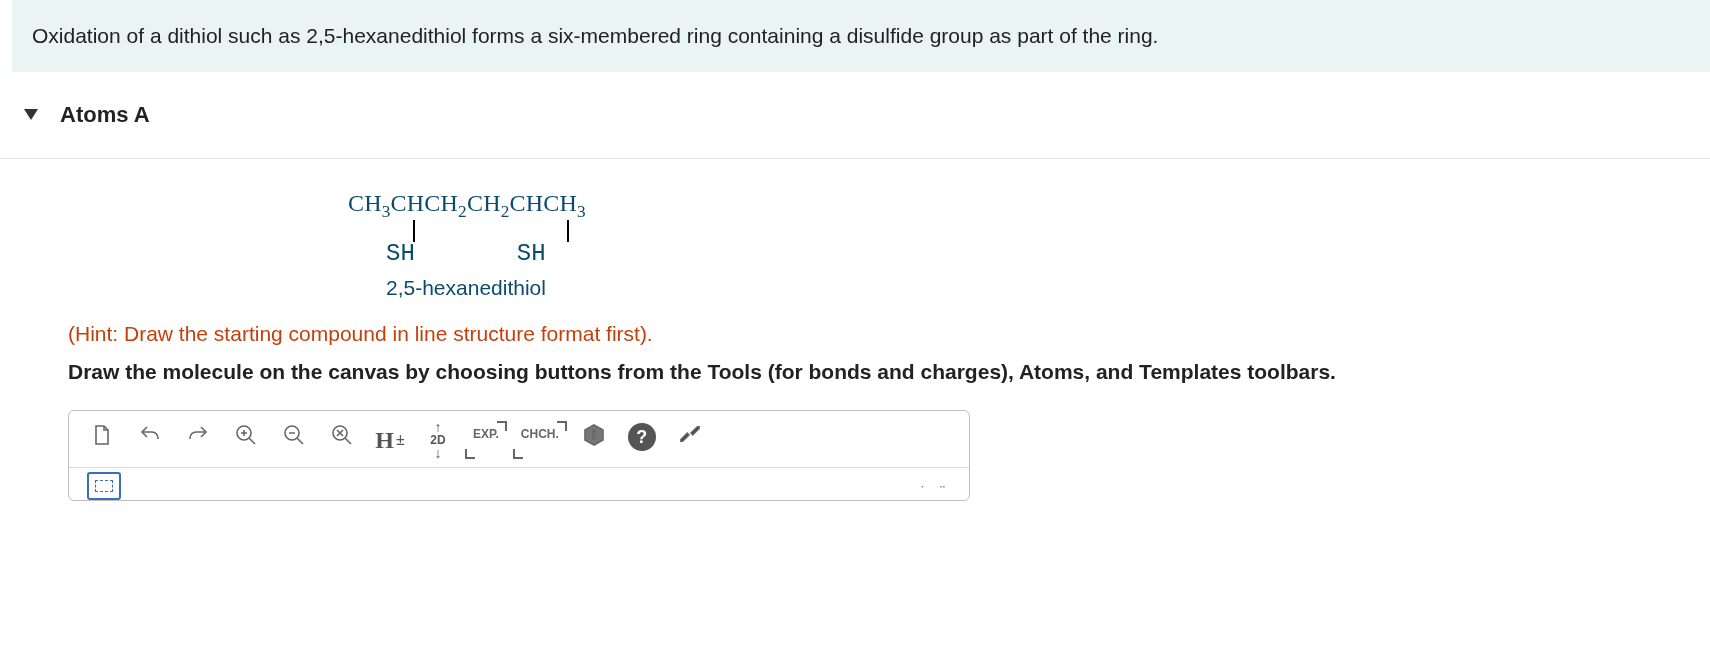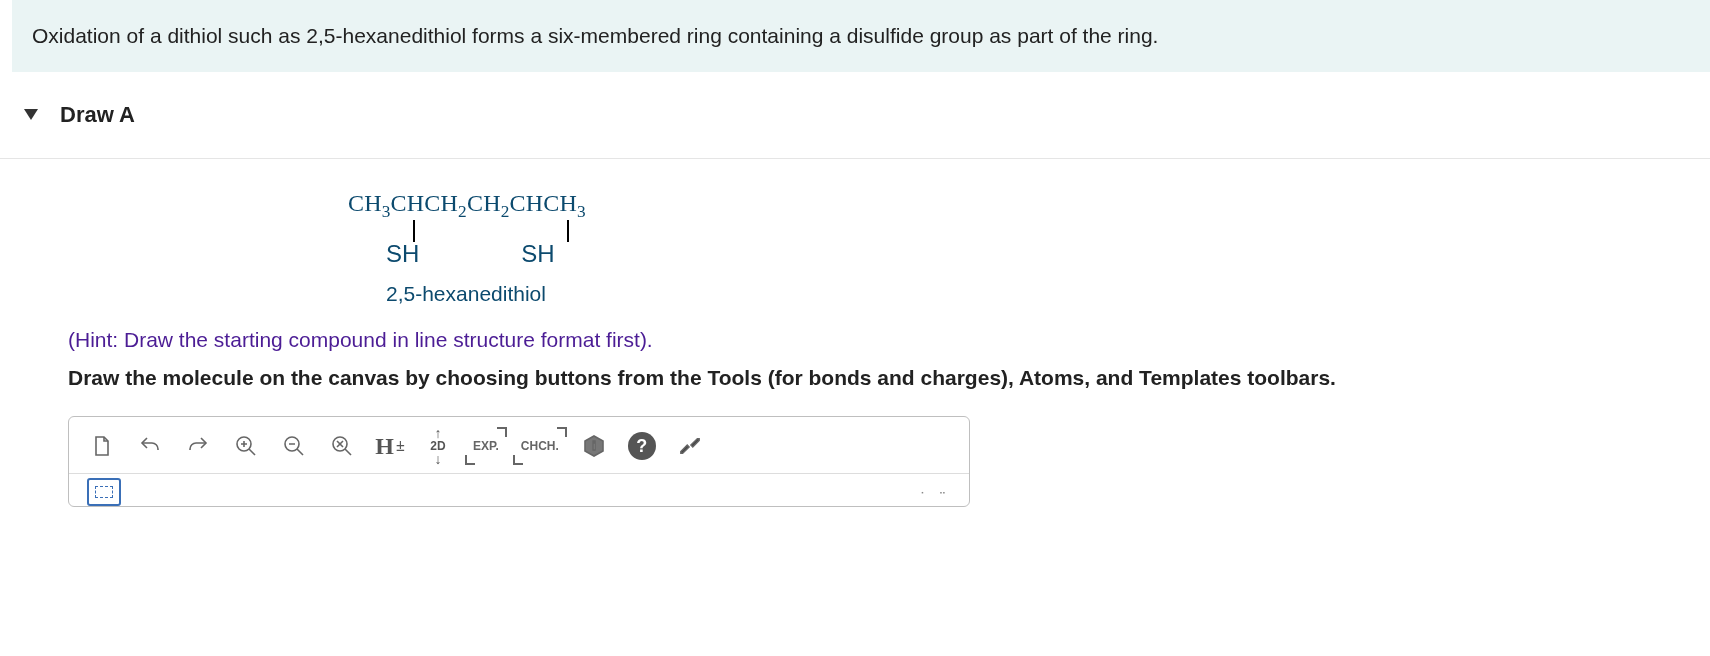--- a/index.html
+++ b/index.html
@@ -68,33 +68,33 @@
     margin-top: -2px;
   }
   .vbond {
     width: 2px; height: 22px; background: #000;
     margin: 0 auto;
   }
   .sh-row {
     display: flex;
     gap: 102px;
     padding-left: 38px;
-    font-family: Liberation Sans, sans-serif;
+    font-family: Liberation Mono, monospace;
     font-size: 24px;
     margin-top: -2px;
   }
   .compound-name {
     font-family: Arial, Helvetica, sans-serif;
     font-size: 21px;
     padding-left: 38px;
-    margin-top: 12px;
+    margin-top: 6px;
   }
   .hint {
     font-size: 21px;
-    color: #4c1d95;
+    color: #c2410c;
     margin-bottom: 14px;
   }
   .instructions {
     font-size: 21px;
     font-weight: bold;
     color: #222;
     margin-bottom: 26px;
   }
   .editor-wrap {
     border: 1px solid #bfbfbf;
@@ -105,21 +105,21 @@
   }
   .toolbar-top {
     display: flex;
     align-items: center;
     gap: 10px;
     padding: 12px 14px 10px 14px;
     border-bottom: 1px solid #ddd;
   }
   .tbtn {
     width: 38px; height: 34px;
-    display: flex; align-items: center; justify-content: center;
+    display: flex; justify-content: center;
     color: #555;
     cursor: pointer;
     border-radius: 4px;
   }
   .tbtn svg { width: 24px; height: 24px; stroke: #666; fill: none; stroke-width: 1.6; }
   .tlabel {
     font-family: Arial, sans-serif;
     font-size: 12px;
     font-weight: bold;
     color: #666;
@@ -179,21 +179,21 @@
     padding: 0 10px;
   }
 </style>
 </head>
 <body>
 
 <div class="problem-intro">Oxidation of a dithiol such as 2,5-hexanedithiol forms a six-membered ring containing a disulfide group as part of the ring.</div>
 
 <div class="part-header">
   <div class="caret"></div>
-  <div class="part-title">Draw A</div>
+  <div class="part-title">Atoms A</div>
 </div>
 
 <div class="part-body">
 
   <div class="prompt-row">
     <div class="formula-block">
       <div class="formula-line1">
         <span>CH</span><span class="sub">3</span><span>CHCH</span><span class="sub">2</span><span>CH</span><span class="sub">2</span><span>CHCH</span><span class="sub">3</span>
       </div>
       <div class="bonds-row">

